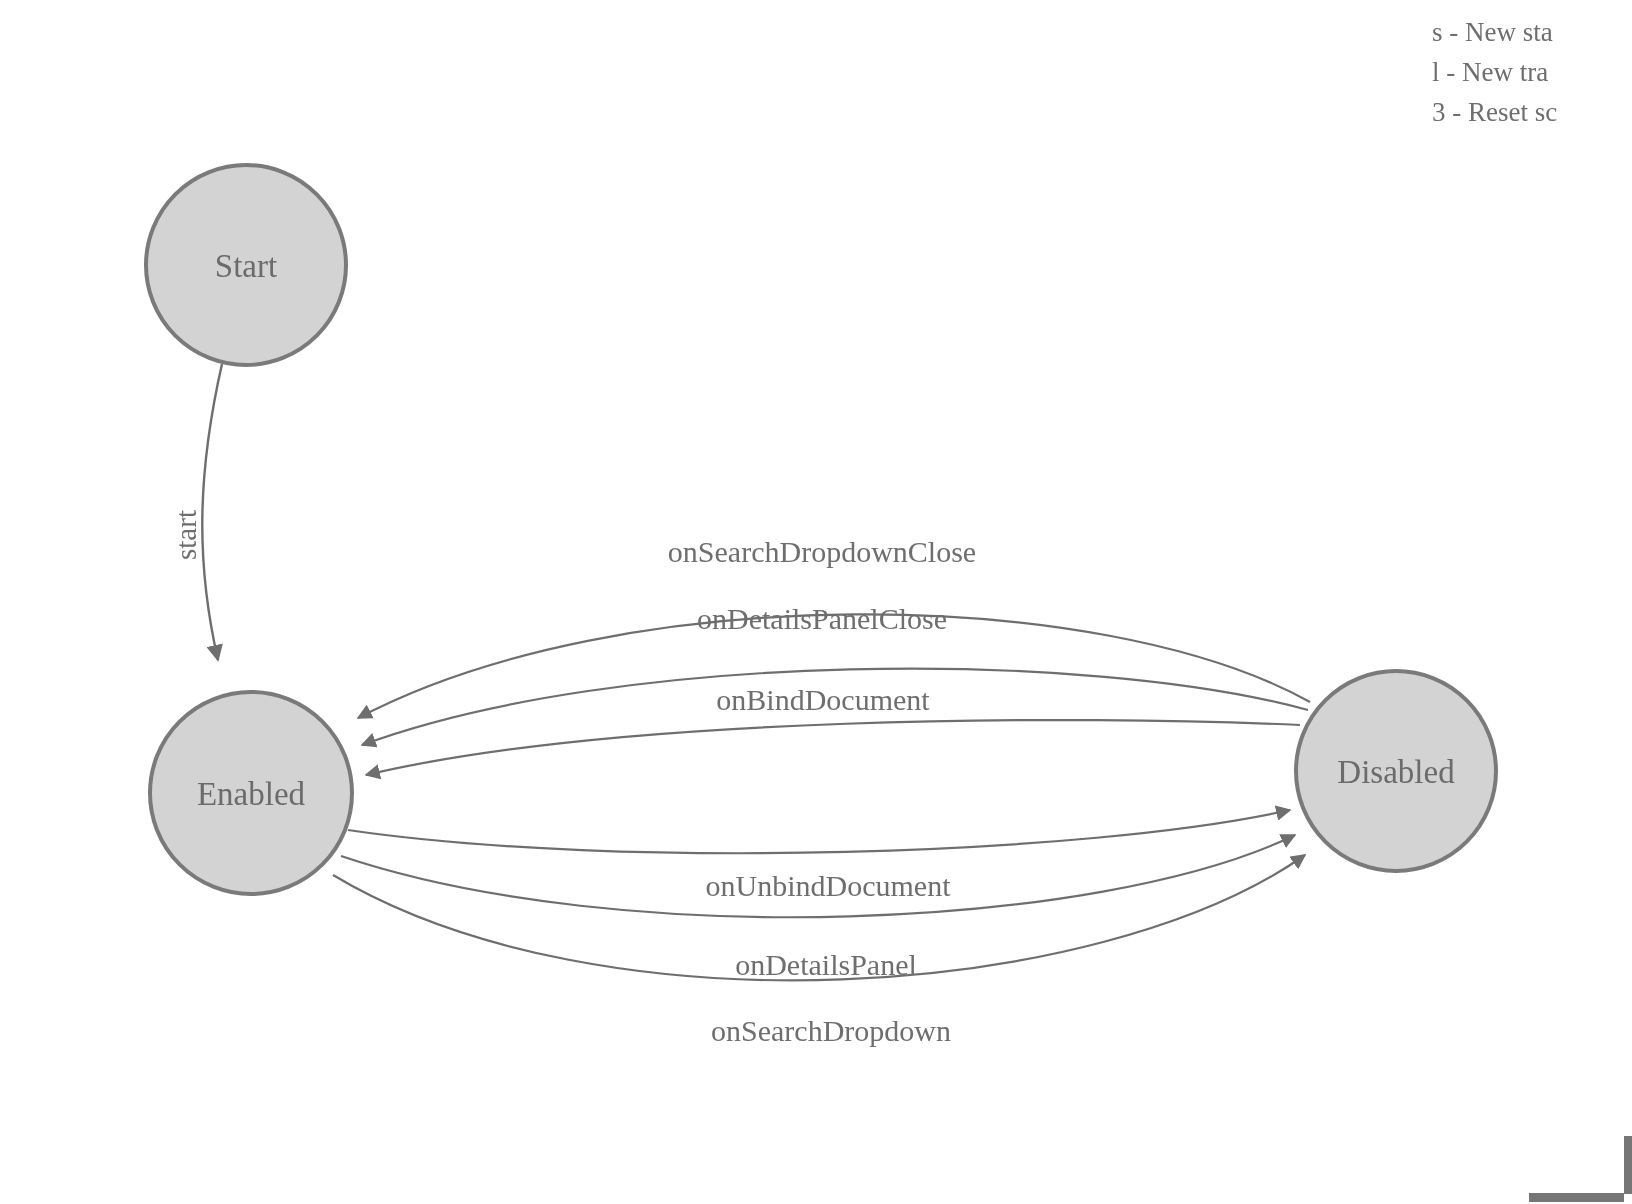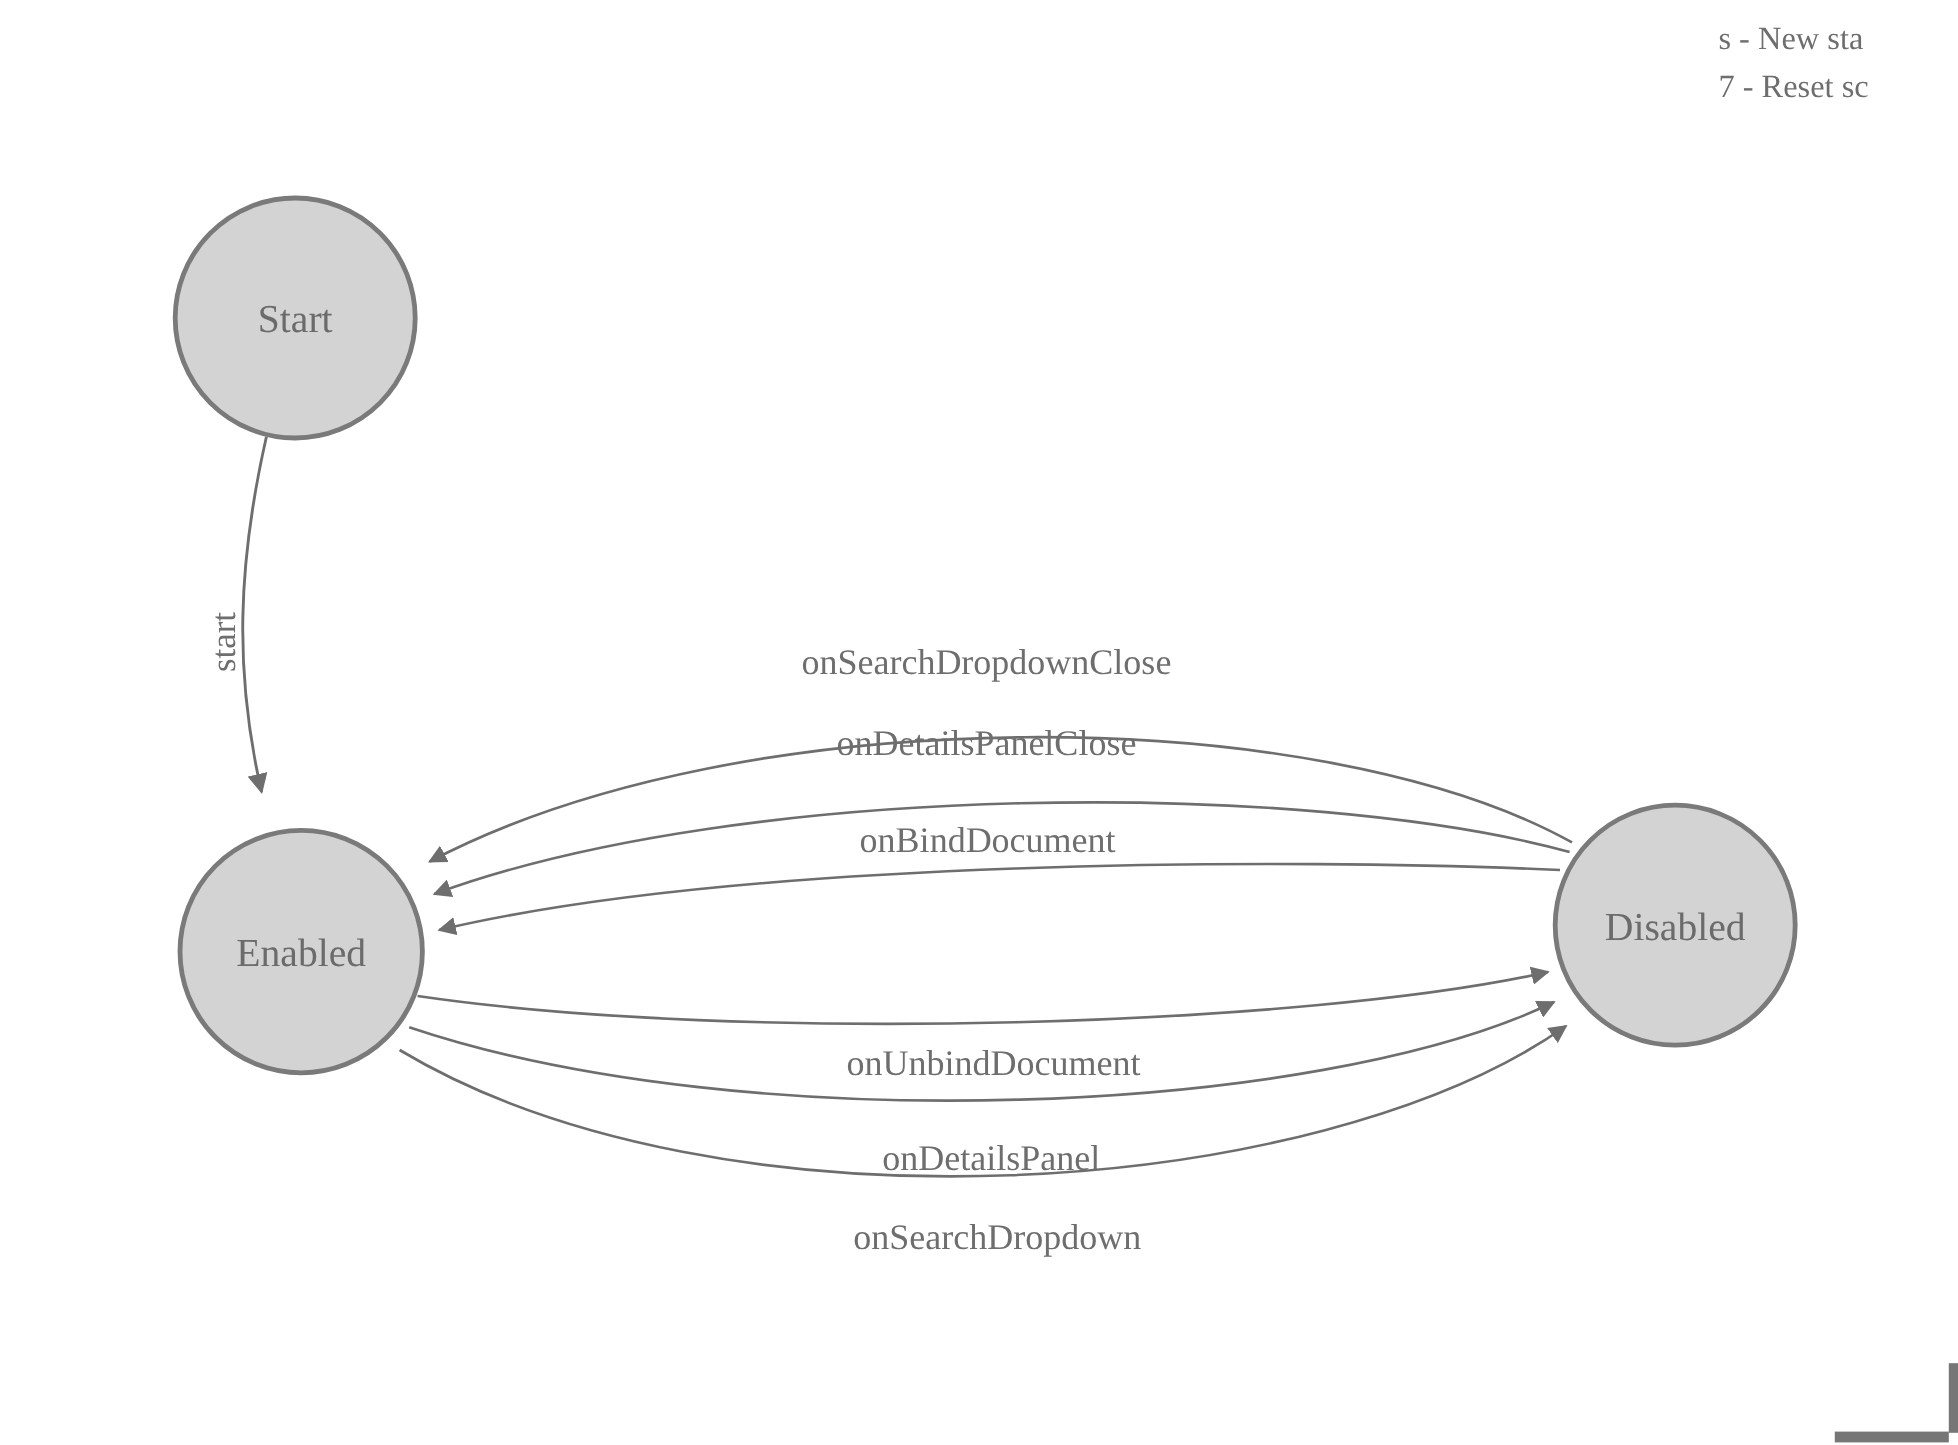--- a/index.html
+++ b/index.html
@@ -119,17 +119,18 @@
   </g>
 
   <g>
     <circle cx="1396" cy="771" r="100" fill="#d3d3d3" stroke="#7a7a7a" stroke-width="4"></circle>
     <text class="node-label" x="1396" y="783" font-size="33" text-anchor="middle">Disabled</text>
   </g>
 </svg>
 
 <div class="help-overlay">
   <div class="help-line">s - New sta</div>
-  <div class="help-line">7 - Reset sc</div>
+  <div class="help-line">l - New tra</div>
+  <div class="help-line">3 - Reset sc</div>
 </div>
 
 <div class="scroll-h"></div>
 <div class="scroll-v"></div>
 
 </body></html>

